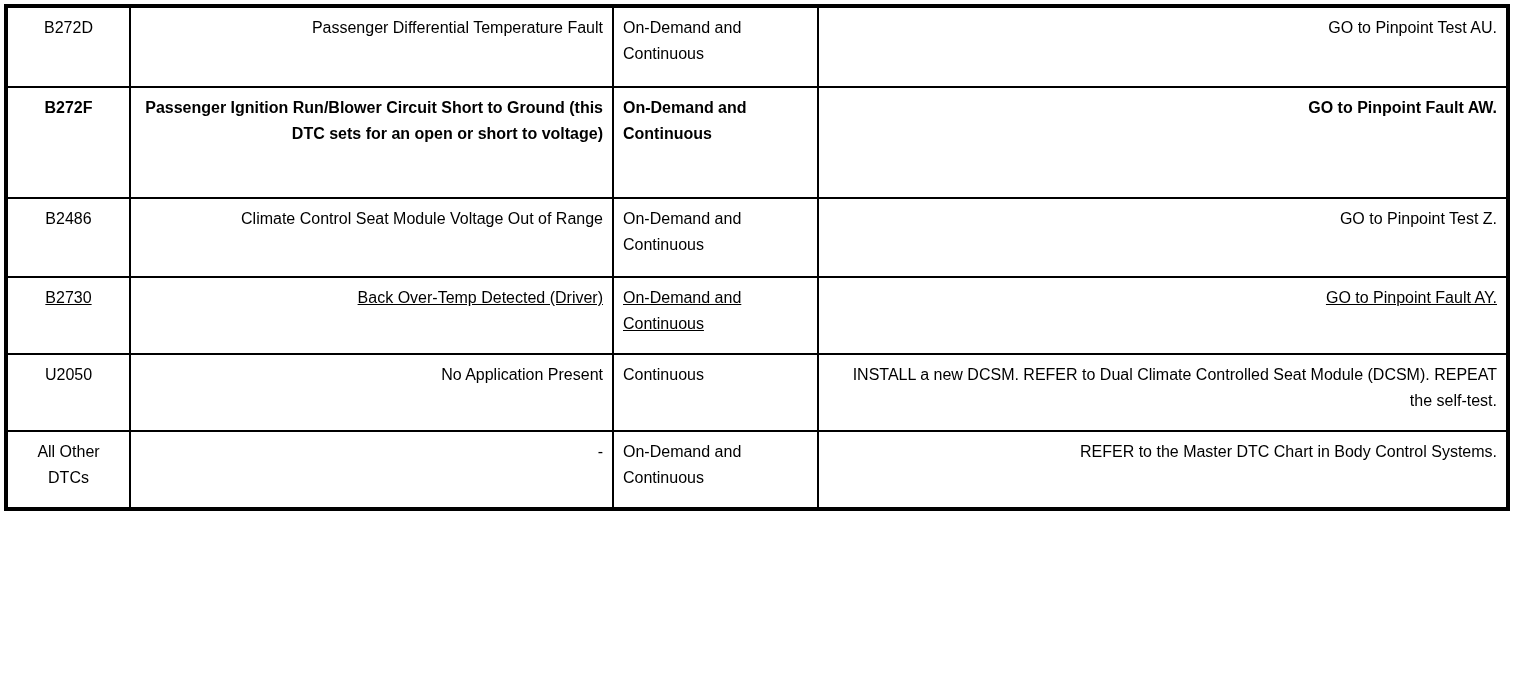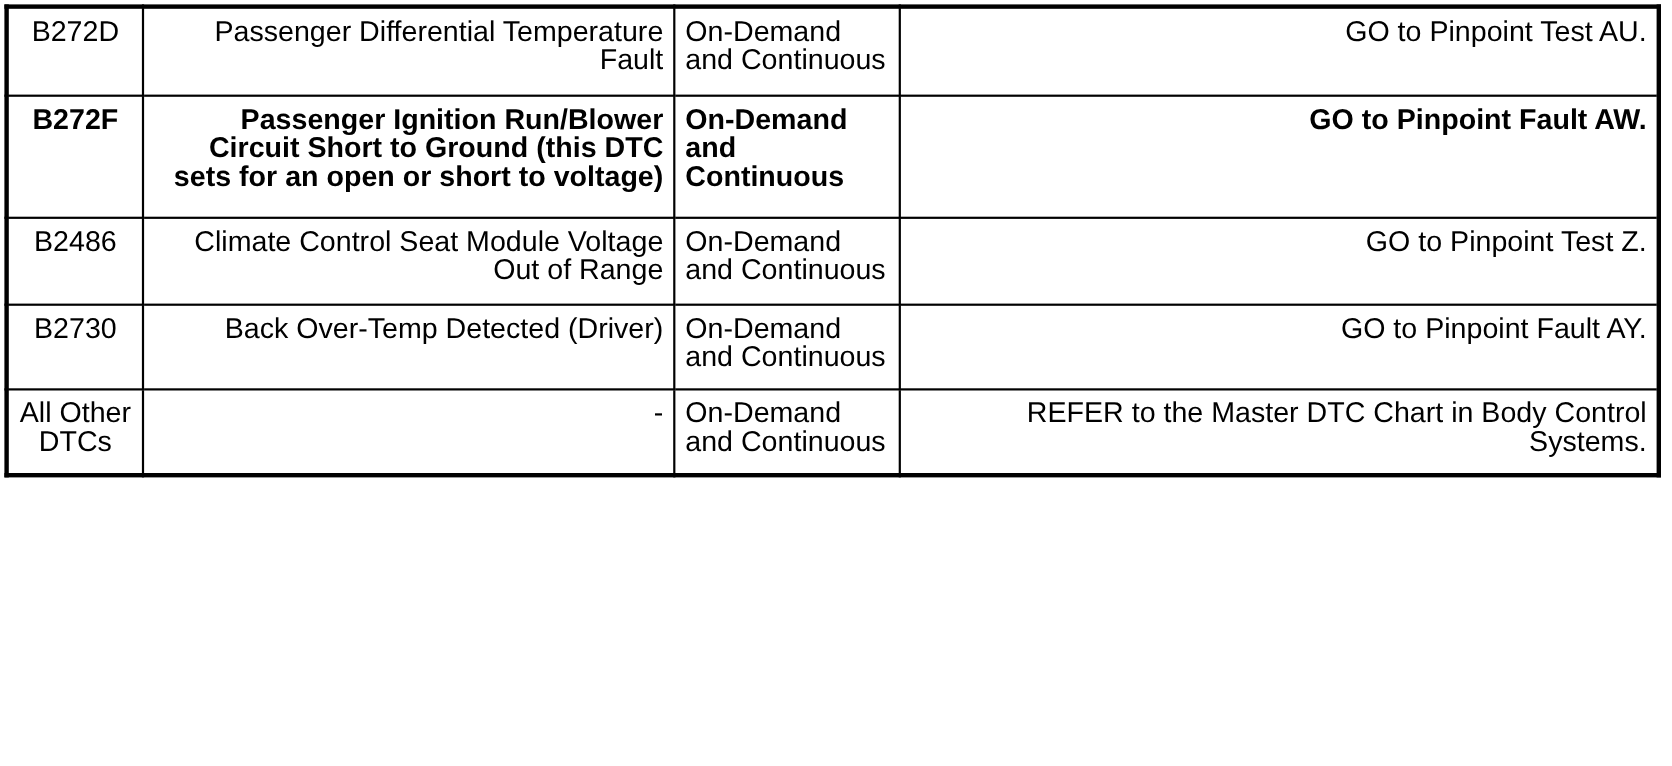--- a/index.html
+++ b/index.html
@@ -30,21 +30,21 @@
     width: 1502px;
     border-collapse: collapse;
     table-layout: fixed;
     border: 4px solid #000000;
     background: #ffffff;
   }
 
   .dtc-table td {
     border: 2px solid #000000;
     padding: 7px 9px 6px 9px;
-    font-size: 26px;
+    font-size: 16px;
     line-height: 26px;
     vertical-align: top;
     background: #ffffff;
     -webkit-font-smoothing: none;
   }
 
   
   col.c-code  { width: 124px; }
   col.c-desc  { width: 483px; }
   col.c-type  { width: 205px; }
@@ -62,21 +62,21 @@
   td.action {
     text-align: right;
   }
 
   
   tr.r0 td { height: 65px; }
   tr.r1 td { height: 93px; }
   tr.r2 td { height: 96px; font-weight: bold; }
   tr.r3 td { height: 64px; }
   tr.r4 td { height: 64px; }
-  tr.r5 td { height: 62px; }
+  tr.r5 td { height: 62px; text-decoration: underline; }
   tr.r6 td { height: 62px; }
   tr.r7 td { height: 62px; }
 </style>
 </head>
 <body>
 
 <div id="page">
 
   <table class="dtc-table">
     <colgroup>
@@ -110,20 +110,26 @@
       </tr>
 
 
       <tr class="r5">
         <td class="code">B2730</td>
         <td class="desc">Back Over-Temp Detected (Driver)</td>
         <td class="type">On-Demand and Continuous</td>
         <td class="action">GO to Pinpoint Fault AY.</td>
       </tr>
 
+      <tr class="r6">
+        <td class="code">U2050</td>
+        <td class="desc">No Application Present</td>
+        <td class="type">Continuous</td>
+        <td class="action">INSTALL a new DCSM. REFER to Dual Climate Controlled Seat Module (DCSM). REPEAT the self-test.</td>
+      </tr>
 
       <tr class="r7">
         <td class="code">All Other DTCs</td>
         <td class="desc">-</td>
         <td class="type">On-Demand and Continuous</td>
         <td class="action">REFER to the Master DTC Chart in Body Control Systems.</td>
       </tr>
 
     </tbody>
   </table>

